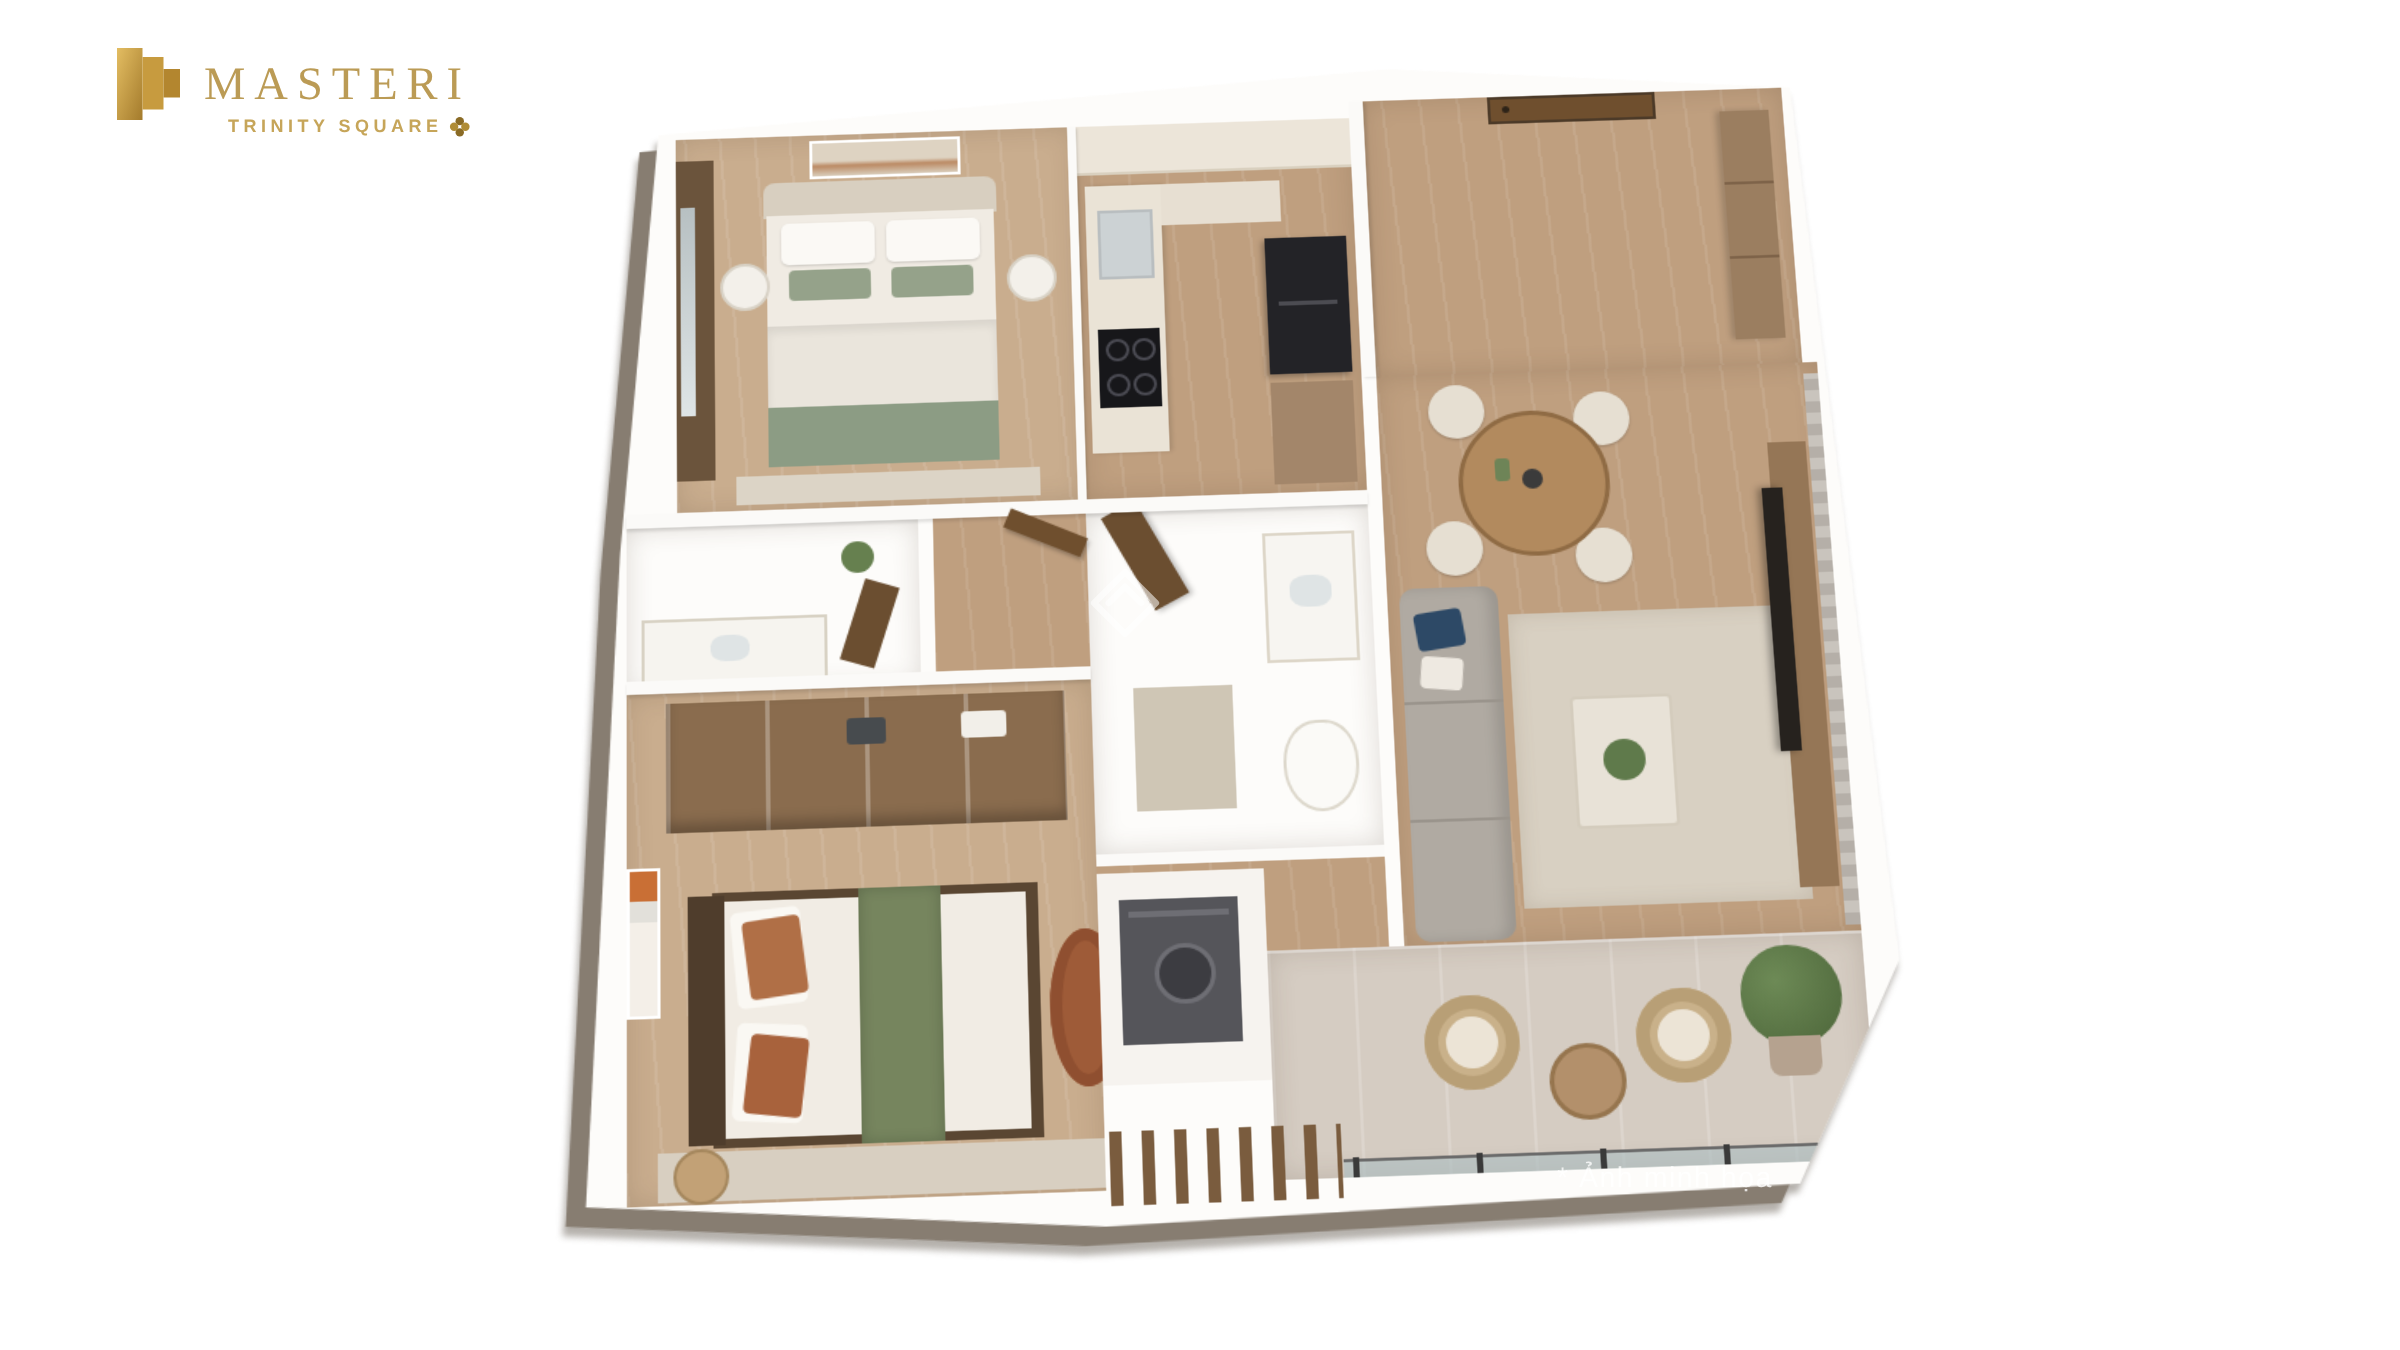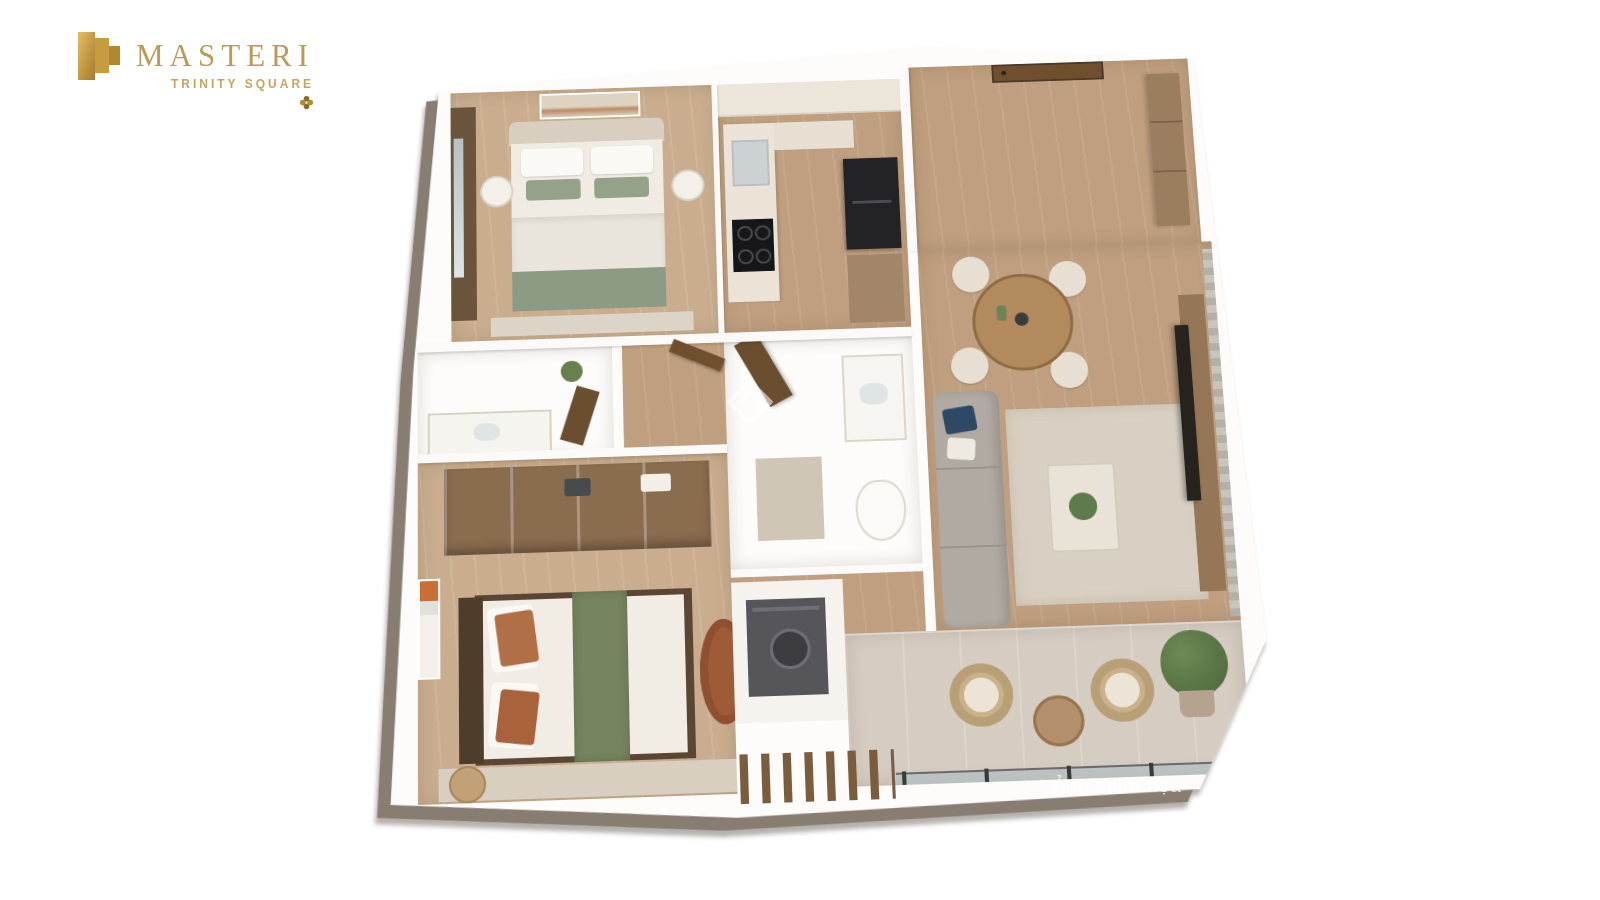--- a/index.html
+++ b/index.html
@@ -3,21 +3,21 @@
 <meta charset="utf-8">
 <style>
   html,body{margin:0;padding:0;background:#ffffff;font-family:"Liberation Sans",sans-serif;}
   .stage{position:relative;width:1600px;height:900px;background:#ffffff;overflow:hidden;margin-left:36px;}
   .abs{position:absolute;}
 
   
   .logo{position:absolute;left:36px;top:26px;display:flex;align-items:flex-start;gap:10px;z-index:40;}
   .logo-text{display:flex;flex-direction:column;align-items:flex-end;}
   .logo-title{font-family:"Liberation Serif",serif;font-size:31px;letter-spacing:6px;color:#bb9b55;line-height:1;margin-top:14px;}
-  .logo-sub{display:flex;align-items:flex-end;gap:4px;margin-top:6px;flex-direction:column;}
+  .logo-sub{display:flex;align-items:flex-start;gap:4px;margin-top:6px;}
   .logo-subtitle{font-size:12px;letter-spacing:3px;color:#c6a559;font-weight:bold;}
 
   
   .plan-wrap{position:absolute;left:338px;top:18px;width:900px;height:822px;
     transform:perspective(2600px) rotateX(14deg) rotate(-2deg);transform-origin:46% 52%;
     filter:drop-shadow(-13px 12px 0 #877d71) drop-shadow(-2px 6px 2px rgba(90,82,72,.45));z-index:1;}
   .plan{position:absolute;left:0;top:0;width:880px;height:800px;background:#fdfcfa;
     clip-path:polygon(7.5% 4.5%,65% .6%,96.5% 3.5%,99.6% 80%,91% 98%,40% 99.5%,2% 96.5%,4.5% 42%);}
   .room{position:absolute;overflow:hidden;}
   .wood{background:#bf9f7f repeating-linear-gradient(86deg,rgba(255,255,255,.09) 0 2px,rgba(0,0,0,0) 2px 26px);}

